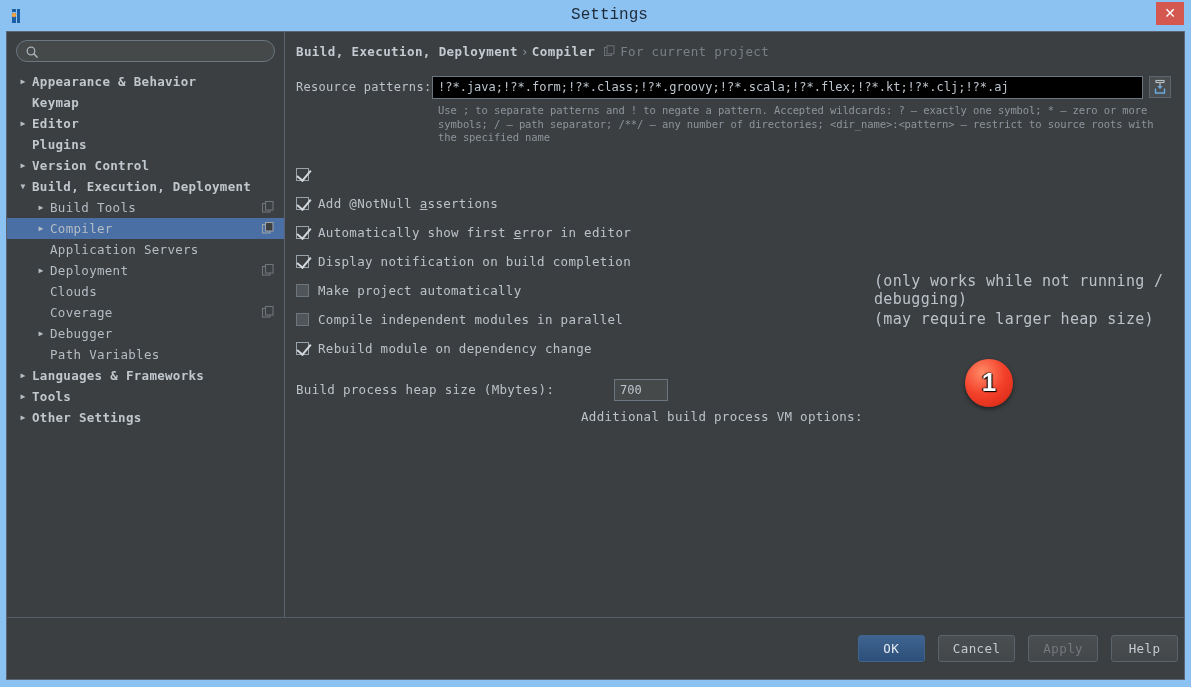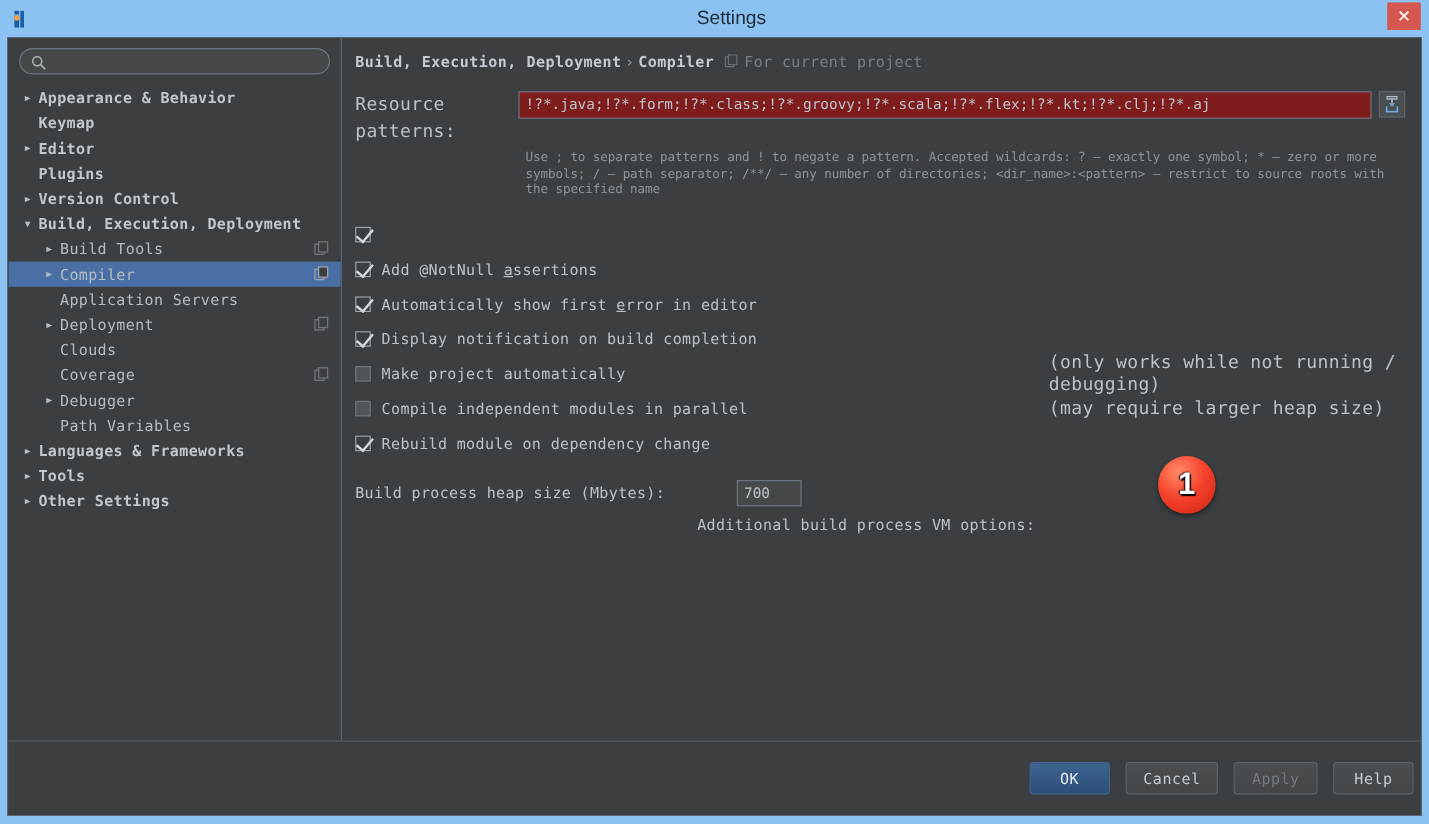--- a/index.html
+++ b/index.html
@@ -38,21 +38,21 @@
     display: flex;
     align-items: center;
     justify-content: center;
   }
   .titlebar-title {
     position: absolute;
     left: 0; right: 0; top: 0;
     height: 31px;
     line-height: 31px;
     text-align: center;
-    font-family: Liberation Sans, sans-serif;
+    font-family: Liberation Mono, monospace;
     font-size: 16px;
     color: #1e2b38;
     padding-left: 28px;
   }
   .titlebar-close {
     position: absolute;
     right: 7px; top: 2px;
     width: 28px; height: 23px;
     background: #d4584f;
     color: #ffffff;
@@ -175,31 +175,31 @@
 
   .form {
     padding: 0 0 0 11px;
   }
   .row-res {
     display: flex;
     align-items: flex-start;
     margin-top: 17px;
   }
   .label-res {
-    font-size: 15px;
+    font-size: 12px;
     color: #bbc2c9;
     width: 136px;
     flex: 0 0 136px;
     line-height: 22px;
     letter-spacing: .3px;
   }
   .res-input {
     flex: 1 1 auto;
     height: 23px;
-    background: #7f1d1d;
+    background: #000000;
     border: 1px solid #6b7681;
     box-sizing: border-box;
     font-size: 12px;
     color: #bdc4cb;
     line-height: 21px;
     padding: 0 5px;
     overflow: hidden;
     white-space: nowrap;
     margin-right: 6px;
     cursor: text;

